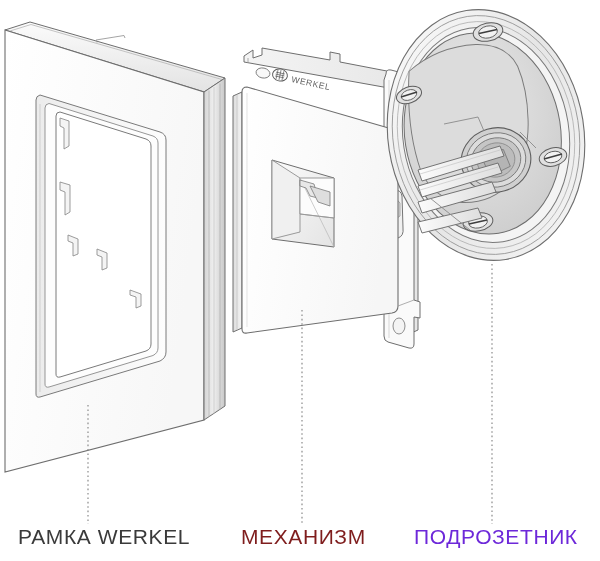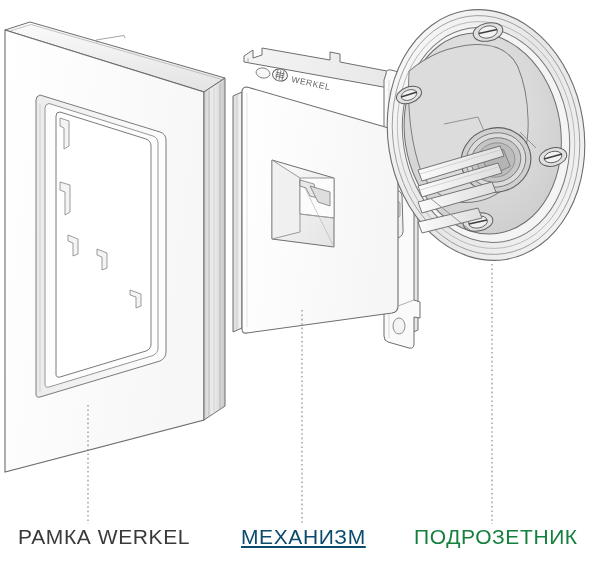--- a/index.html
+++ b/index.html
@@ -250,17 +250,17 @@
   </svg>
 
   <svg class="layer" viewBox="0 0 600 561">
     <line x1="88" y1="405" x2="88" y2="524" stroke="#8a8a8a" stroke-width="1.2" stroke-dasharray="1.6 2.8" stroke-linecap="butt"></line>
     <line x1="302" y1="310" x2="302" y2="524" stroke="#8a8a8a" stroke-width="1.2" stroke-dasharray="1.6 2.8" stroke-linecap="butt"></line>
     <line x1="492" y1="264" x2="492" y2="524" stroke="#8a8a8a" stroke-width="1.2" stroke-dasharray="1.6 2.8" stroke-linecap="butt"></line>
   </svg>
 
   <div class="labels">
     <span class="lbl" id="lbl0" style="color: rgb(58, 58, 58); text-align: right;">РАМКА WERKEL</span>
-    <span class="lbl" id="lbl1" style="color: #0c4a6e; text-decoration: underline;">МЕХАНИЗМ</span>
-    <span class="lbl" id="lbl2" style="color: #15803d; text-align: right;">ПОДРОЗЕТНИК</span>
+    <span class="lbl" id="lbl1" style="color: #7f1d1d;">МЕХАНИЗМ</span>
+    <span class="lbl" id="lbl2" style="color: #6d28d9; text-align: right;">ПОДРОЗЕТНИК</span>
   </div>
 
 </div>
 
 </body></html>

